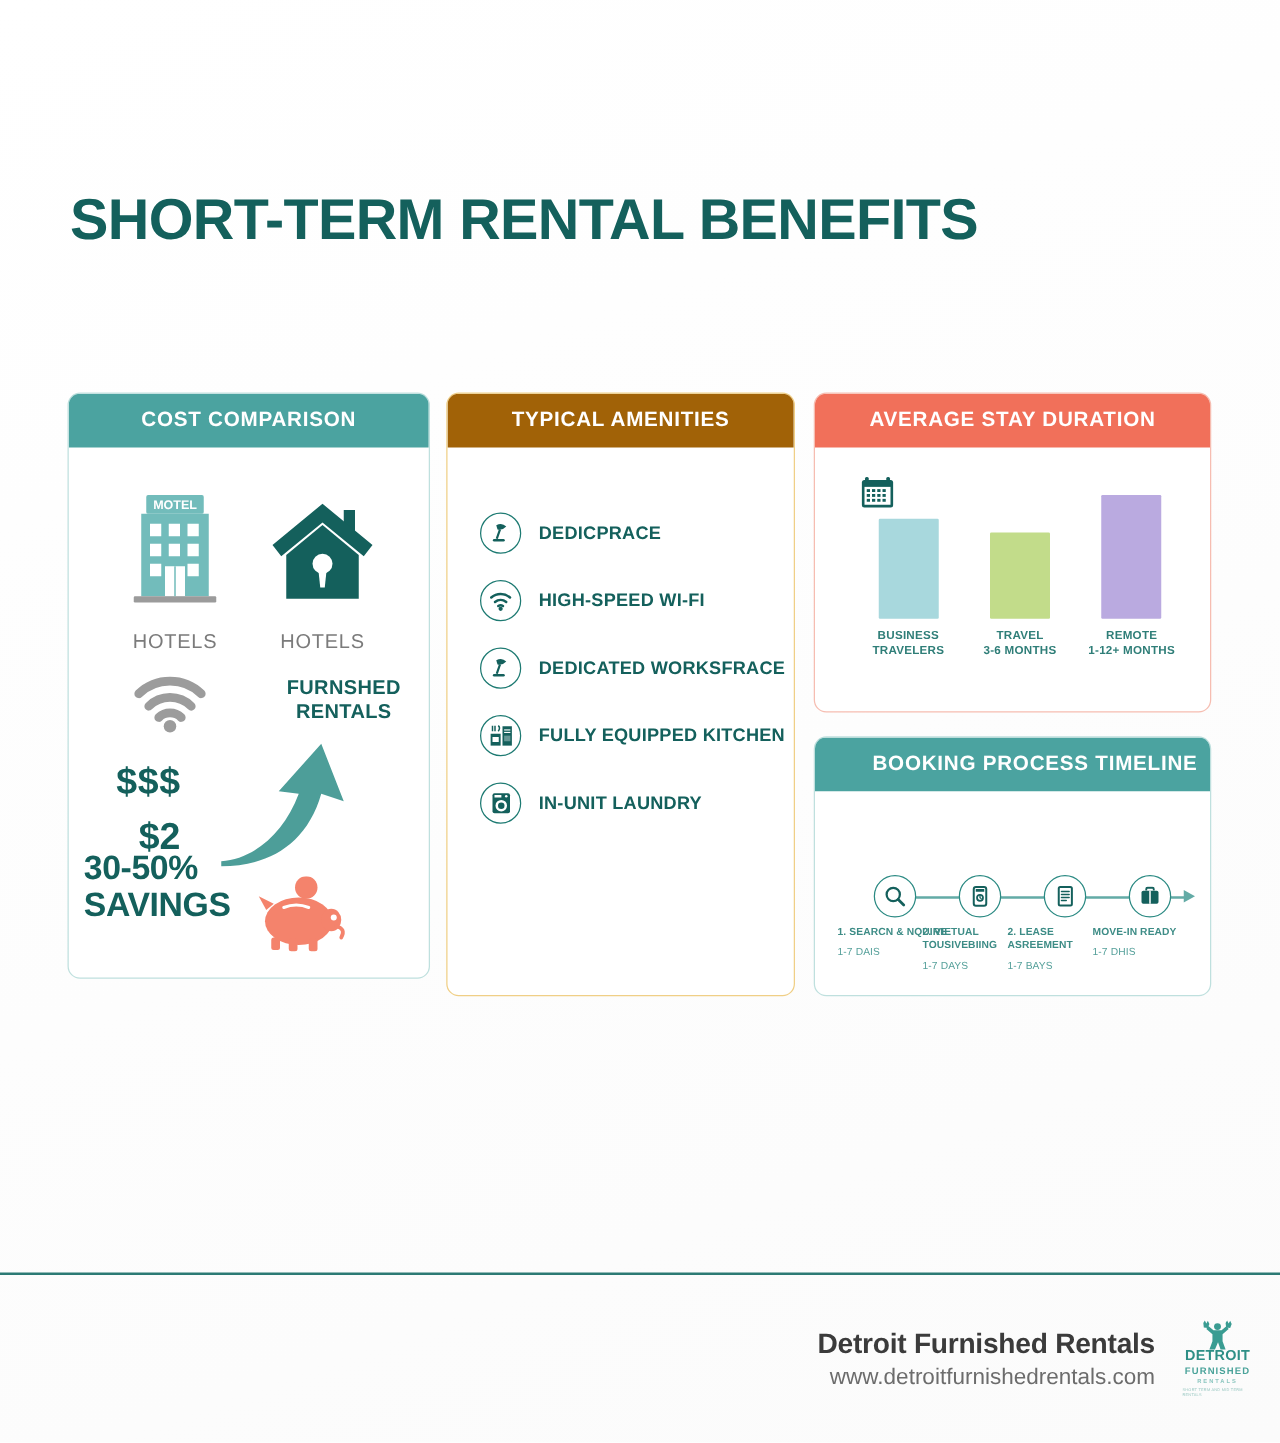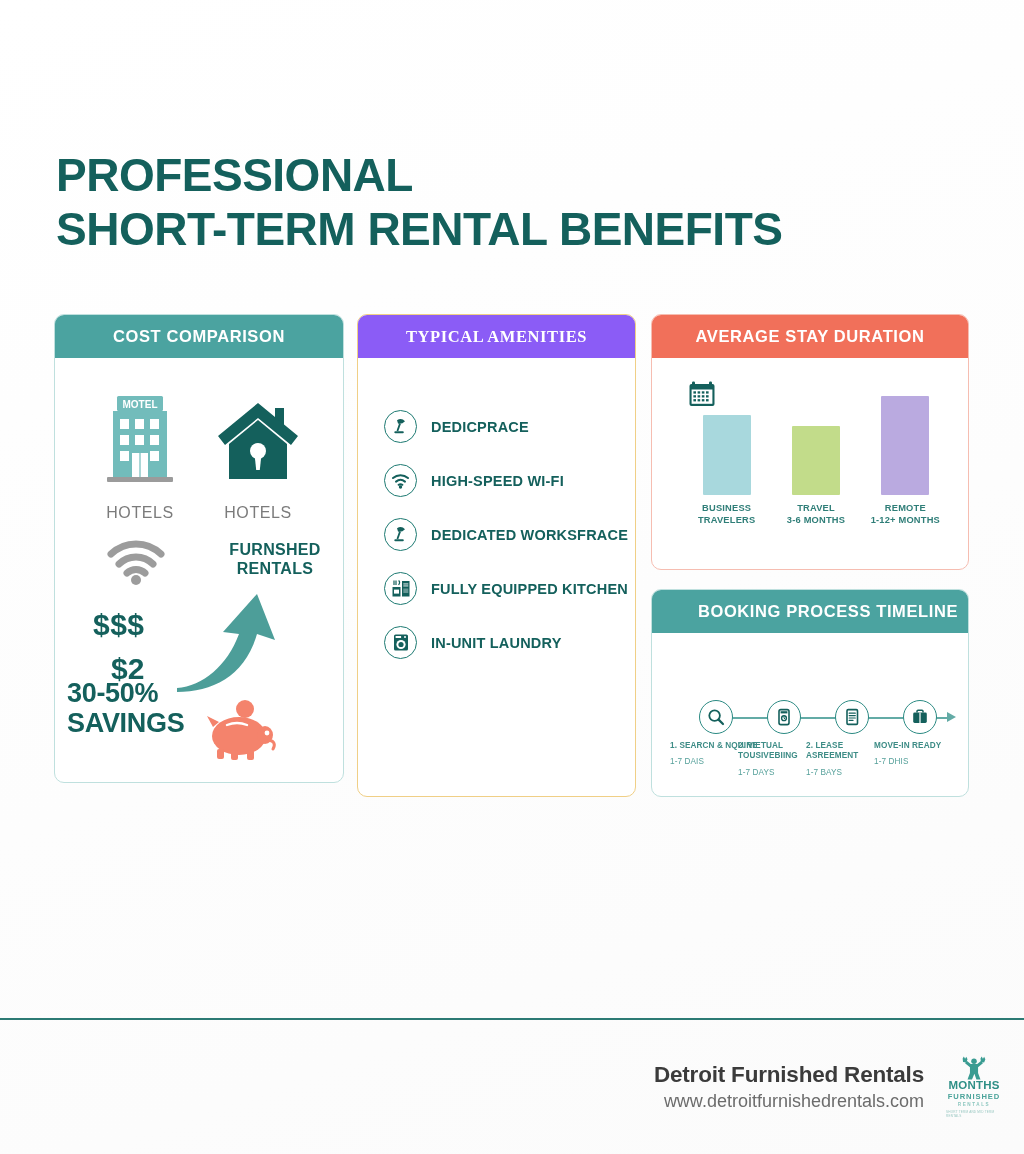--- a/index.html
+++ b/index.html
@@ -46,21 +46,21 @@
   }
   .card-body { position: relative; }
 
   
   #card-cost { left: 54px; top: 314px; width: 290px; height: 469px;
     border: 1px solid #bfe0de; }
   #card-cost .card-head { background: #4ba3a0; }
   
   #card-amen { left: 357px; top: 314px; width: 279px; height: 483px;
     border: 1px solid #f0cf86; }
-  #card-amen .card-head { background: #8b5cf6; font-family: Liberation Serif, serif; }
+  #card-amen .card-head { background: #a16207; }
   
   #card-stay { left: 651px; top: 314px; width: 318px; height: 256px;
     border: 1px solid #f6bdb1; }
   #card-stay .card-head { background: #f1705a; }
   
   #card-book { left: 651px; top: 589px; width: 318px; height: 208px;
     border: 1px solid #bfe0de; }
   #card-book .card-head { background: #4ba3a0; padding-left: 36px; }
 
   
@@ -188,21 +188,20 @@
   .logo-txt4 {
     font-size: 3.1px; color: #9bc9c3; letter-spacing: 0.2px; margin-top: 1.5px;
   }
 </style>
 </head>
 <body>
 
 <div class="page">
 
   <div class="title-wrap">
-    <div class="title-line">PROFESSIONAL</div>
     <div class="title-line">SHORT-TERM RENTAL BENEFITS</div>
   </div>
 
   <div class="card" id="card-cost">
     <div class="card-head">COST COMPARISON</div>
     <div class="card-body">
 
       <div class="cost-icons">
         <div class="cost-col">
           <svg width="78" height="92" viewBox="0 0 78 92">
@@ -478,20 +477,20 @@
       <div class="brand-url">www.detroitfurnishedrentals.com</div>
     </div>
     <div class="logo-box">
       <svg width="44" height="30" viewBox="0 0 44 30">
         <path d="M8 3 L9.5 0.5 L11 3.5 L12.5 0.8 L14 4 L12.5 8 L8.5 7.5 Z" fill="#3a9c92"></path>
         <path d="M30 3 L31.5 0.5 L33 3.5 L34.5 0.8 L36 4 L34.5 8 L30.5 7.5 Z" fill="#3a9c92"></path>
         <path d="M13 6 L18 10 L26 10 L31 6 L33 9 L27 14 L27 21 L30 29 L25 29 L22.5 22
                  L19.5 29 L14 29 L17 21 L17 14 L11 9 Z" fill="#3a9c92"></path>
         <circle cx="22" cy="6.5" r="3.4" fill="#3a9c92"></circle>
       </svg>
-      <div class="logo-txt1">MONTHS</div>
+      <div class="logo-txt1">DETROIT</div>
       <div class="logo-txt2">FURNISHED</div>
       <div class="logo-txt3">RENTALS</div>
       <div class="logo-txt4">SHORT TERM AND MID TERM RENTALS</div>
     </div>
   </div>
 
 </div>
 
 </body></html>

